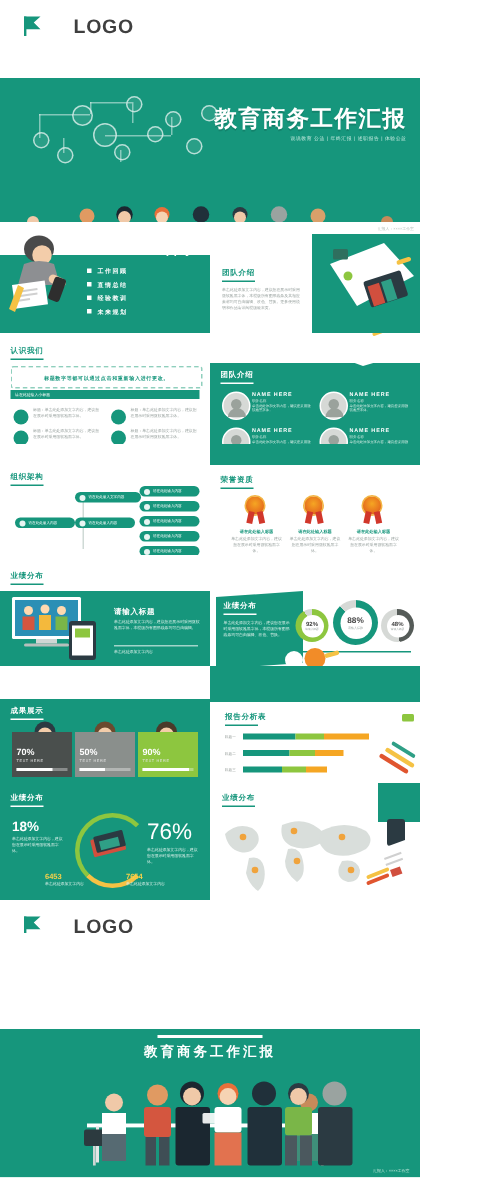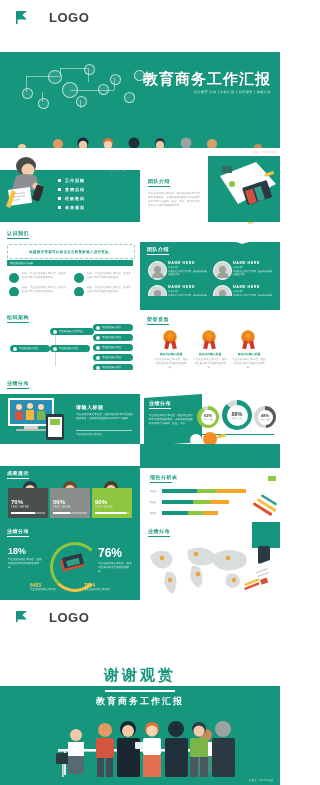--- a/index.html
+++ b/index.html
@@ -551,21 +551,21 @@
     <svg style="position:absolute;left:58px;top:30px;width:28px;height:26px;" viewBox="0 0 28 26">
       <rect x="2" y="8" width="22" height="12" rx="1" fill="#d14f3e" transform="rotate(-14 2 8)"></rect>
       <rect x="4" y="6" width="20" height="11" rx="1" fill="#2b3a42" transform="rotate(-14 4 6)"></rect>
       <rect x="8" y="9" width="13" height="6" fill="#2f9f86" transform="rotate(-14 8 9)"></rect>
     </svg>
     <div style="position:absolute;left:8px;top:24px;">
       <div style="font-size:9px;font-weight:700;color:#fff;">18%</div>
       <div class="tinyw" style="width:36px;margin-top:2px;">单击此处添加文字内容，建议您在展示时采用微软雅黑字体。</div>
     </div>
     <div style="position:absolute;left:98px;top:24px;">
-      <div style="font-size:12px;font-weight:700;color:#fff;">76%</div>
+      <div style="font-size:15px;font-weight:400;color:#fff;">76%</div>
       <div class="tinyw" style="width:36px;margin-top:2px;">单击此处添加文字内容，建议您在展示时采用微软雅黑字体。</div>
     </div>
     <div style="position:absolute;left:30px;top:60px;">
       <div style="font-size:5px;font-weight:700;color:#f5d14a;">6453</div>
       <div class="tinyw" style="width:42px;">单击此处添加文字内容</div>
     </div>
     <div style="position:absolute;left:84px;top:60px;">
       <div style="font-size:5px;font-weight:700;color:#f5d14a;">7654</div>
       <div class="tinyw" style="width:42px;">单击此处添加文字内容</div>
     </div>
@@ -610,21 +610,20 @@
     <span class="logomark">
       <svg width="17" height="17" viewBox="0 0 17 17">
         <path d="M2 2 H13 L8.5 6 L13 10.5 H2 Z" fill="#16967c"></path>
         <rect x="2" y="2" width="1.6" height="13" fill="#16967c"></rect>
       </svg>
     </span>
     <span class="logotext">LOGO</span>
   </div>
 
   <div class="slide white" style="left:0;top:622px;width:280px;height:163px;">
-    <div class="c-thanks">谢谢观赏</div>
     <div class="gr" style="position:absolute;left:0;top:64px;width:280px;height:99px;"></div>
     <div class="c-rule"></div>
     <div class="c-sub">教育商务工作汇报</div>
     <div class="c-foot">汇报人：××××工作室</div>
     <svg style="position:absolute;left:0;bottom:0;width:280px;height:68px;" viewBox="0 0 280 68" preserveAspectRatio="none">
       <rect x="58" y="32" width="164" height="2.6" fill="#ffffff"></rect>
       <rect x="64" y="34" width="2" height="24" fill="#e6e6e6"></rect>
       <rect x="214" y="34" width="2" height="24" fill="#e6e6e6"></rect>
       <rect x="56" y="36" width="16" height="11" rx="1.5" fill="#2c3a3f"></rect>
       <rect x="62" y="47" width="1.8" height="13" fill="#cfd6d4"></rect>

